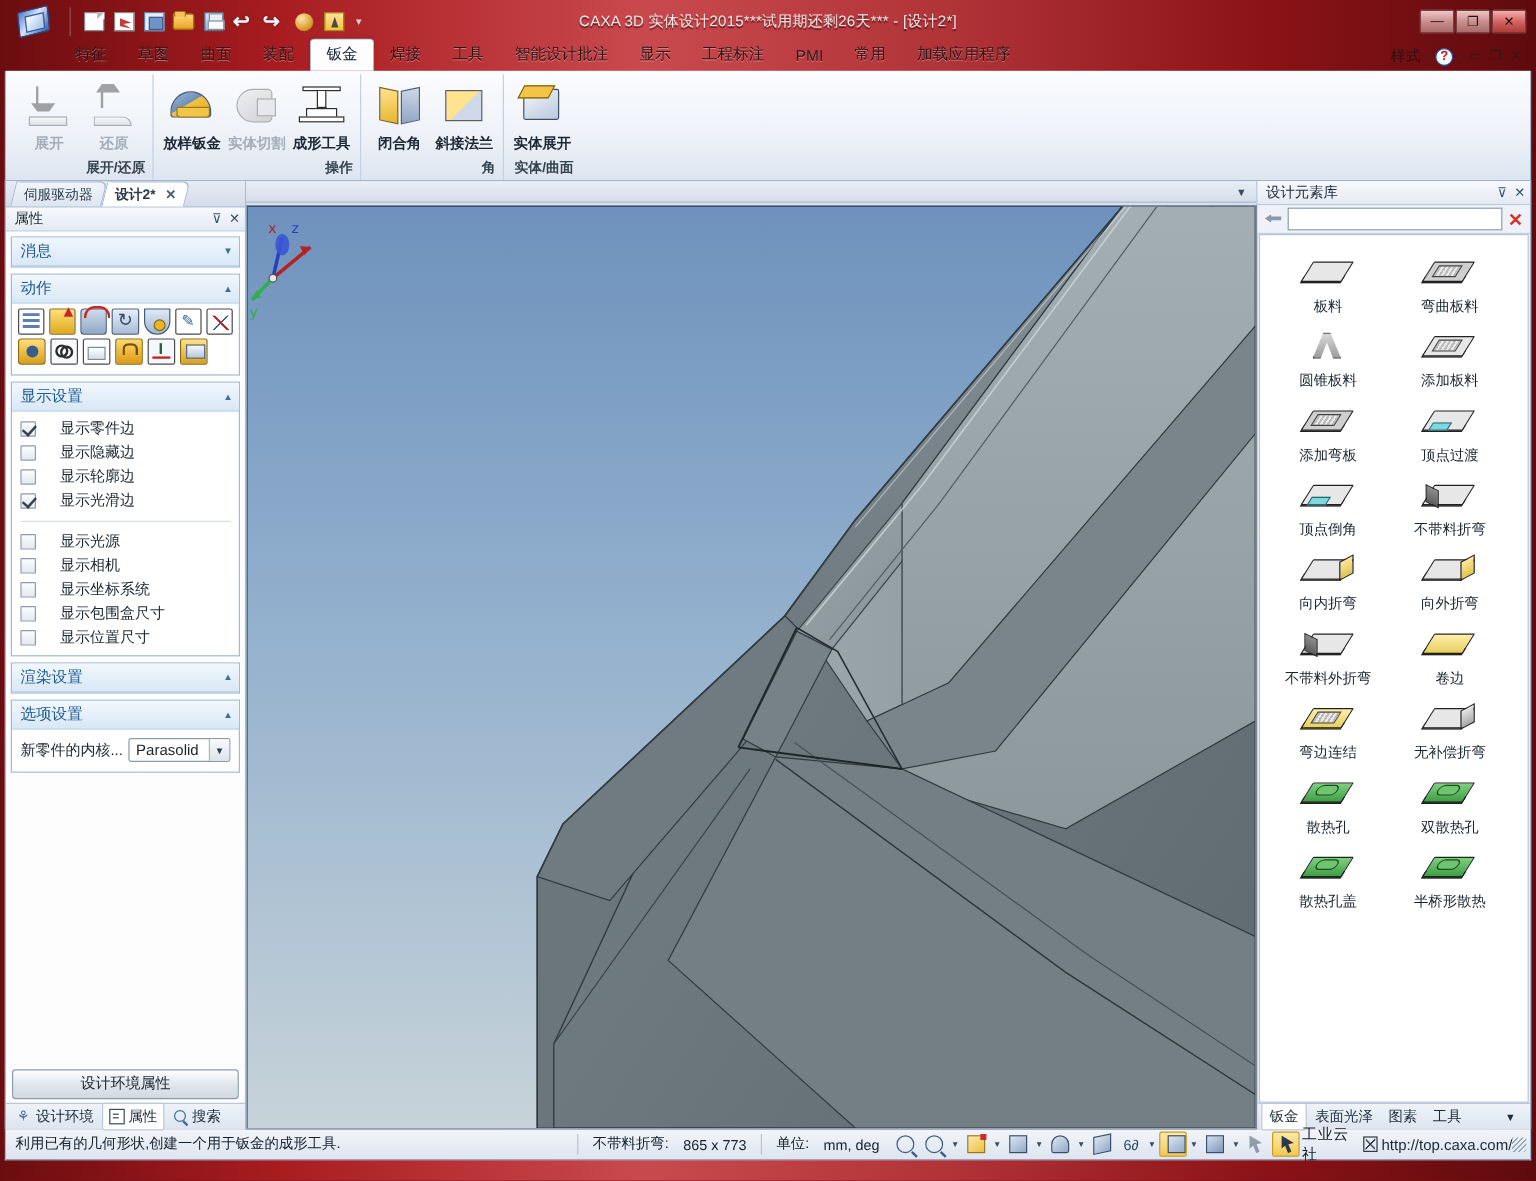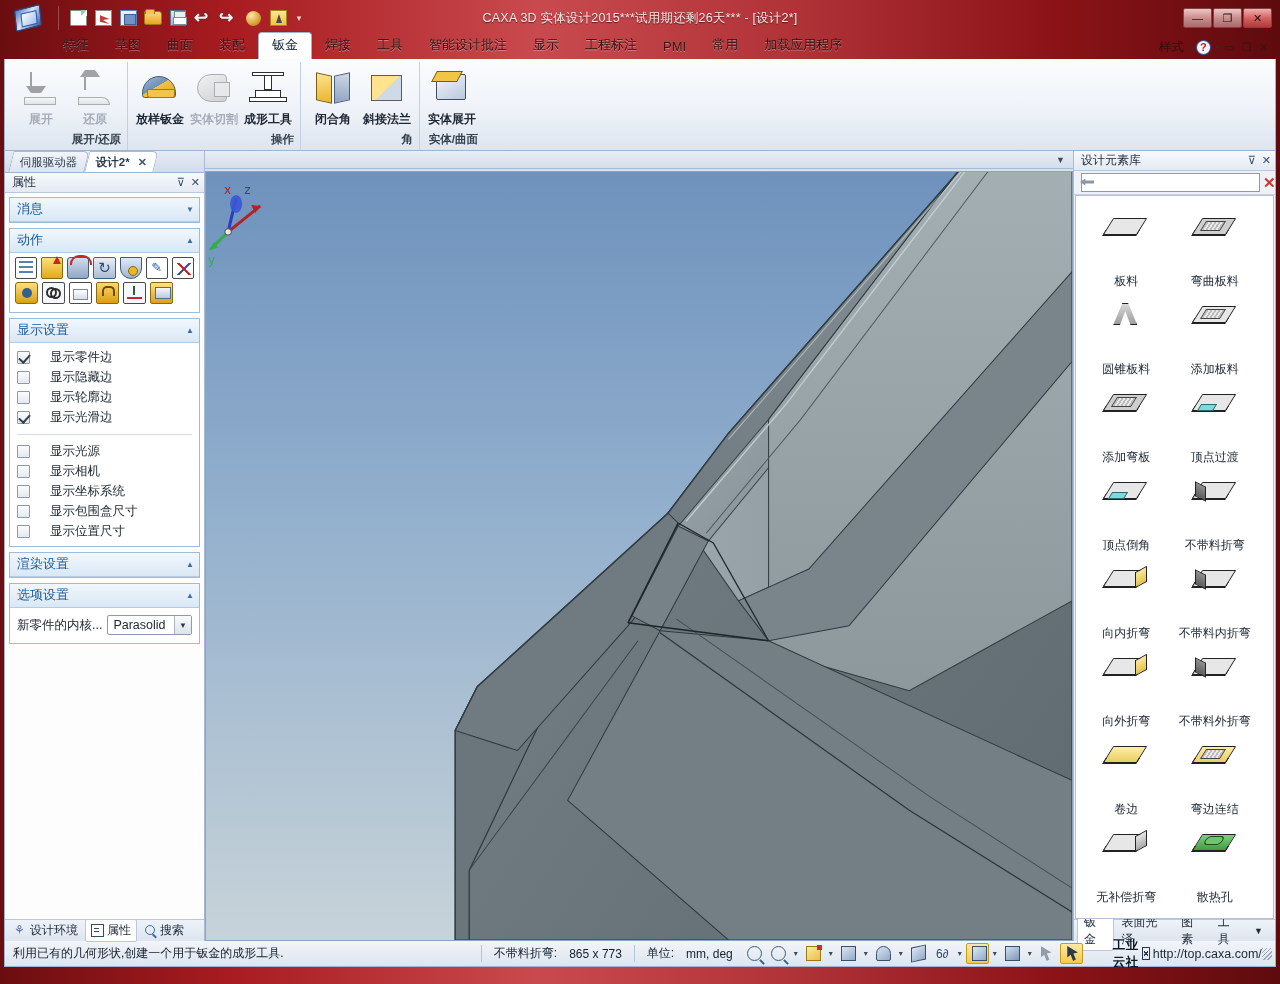--- a/index.html
+++ b/index.html
@@ -323,35 +323,35 @@
   
   .vpwrap { flex:1; display:flex; flex-direction:column; background:#d6e0ee; }
   .vp-top {
     height: 18px; background: linear-gradient(#e9eef6,#d4dde9);
     border-bottom:1px solid #a9bbd2; display:flex; align-items:center;
   }
   .vp-top .vdd { margin-left:auto; margin-right:8px; font-size:9px; color:#3d4d60; }
   .viewport { flex:1; position:relative; overflow:hidden; border:1px solid #8fa4bd; margin:2px 0 0 0; background:#000; }
 
   
-  .rightpanel { width: 202px; background:#eef2f8; display:flex; flex-direction:column; border-left:1px solid #a9bbd2; }
+  .rightpanel { width: 228px; background:#eef2f8; display:flex; flex-direction:column; border-left:1px solid #a9bbd2; }
   .rp-head { height:20px; display:flex; align-items:center; padding:0 4px 0 7px;
     font-size:12px; color:#1e2a38; background:linear-gradient(#f7f9fc,#e4eaf3);
     border-bottom:1px solid #b9c8da; }
   .rp-head .sp{margin-left:auto;display:flex;gap:6px;color:#33506f;font-size:11px;}
   .rp-search { height:24px; display:flex; align-items:center; gap:3px; padding:2px 4px;
     background:#eef2f8; border-bottom:1px solid #c5d2e2; }
   .back-arrow { width:20px;height:18px;position:relative;cursor:default; }
   .back-arrow::after{content:"";position:absolute;left:2px;top:5px;width:14px;height:7px;background:#8a98a8;
     clip-path: polygon(0 50%, 38% 0, 38% 28%, 100% 28%, 100% 72%, 38% 72%, 38% 100%);}
   .srch-inp { flex:1; height:19px; background:#fff; border:1px solid #8c9bab; }
   .x-red { color:#d0342c; font-size:15px; font-weight:bold; width:18px; text-align:center; cursor:default; }
   .libgrid { flex:1; background:#fff; border:1px solid #b4c2d3; margin:0 1px; position:relative; overflow:hidden; }
   .libinner { display:grid; grid-template-columns: 1fr 1fr; padding: 8px 14px 0 6px; }
-  .libitem { display:flex; flex-direction:column; align-items:center; padding: 6px 0 4px 0; cursor:default;gap:26px; }
+  .libitem { display:flex; flex-direction:column; align-items:center; padding: 6px 0 4px 0; cursor:default; }
   .libitem .lname { font-size:12px; color:#1a2430; margin-top:4px; text-align:center; line-height:14px; max-width:88px; }
   .liconwrap { height:34px; display:flex; align-items:center; justify-content:center; }
 
   
   .plate { width:44px;height:26px;position:relative; }
   .plate .top {
     position:absolute; left:4px; top:4px; width:34px; height:17px;
     background:#cfcfcf; border:1.4px solid #222;
     transform: skewX(-32deg) ; border-radius:1px;
   }
@@ -419,21 +419,21 @@
   .cube { width:15px;height:15px;background:linear-gradient(145deg,#dbe6f4,#93a9c6);border:1.3px solid #3a4f6b; }
   .cube.y { background:linear-gradient(145deg,#ffe9a3,#e8bf49); border-color:#9a7a18; }
   .cube.r::after{content:"";position:absolute;right:-2px;top:-2px;width:5px;height:5px;background:#cc2b2b;}
   .glasses{font-size:12px;color:#2e4a6b;}
   .arrow-cur{ width:13px;height:15px;background:#2b3a4c;
     clip-path: polygon(0 0, 0 76%, 26% 58%, 45% 100%, 66% 90%, 47% 50%, 82% 44%); }
   .wm {
     display:flex;align-items:center;gap:3px;margin-left:2px;
     font-size:12.5px; color:#1b2836;
   }
-  .wm .cn { font-weight:bold; letter-spacing:.5px; color:#0e1b29;margin-left:28px; }
+  .wm .cn { font-weight:normal; letter-spacing:.5px; color:#0e1b29; }
   .wm .boxx { width:13px;height:13px;border:1.3px solid #2a3a4a;position:relative; }
   .wm .boxx::after{content:"";position:absolute;inset:1px;background:
     linear-gradient(45deg,transparent 44%,#2a3a4a 44% 56%,transparent 56%),
     linear-gradient(-45deg,transparent 44%,#2a3a4a 44% 56%,transparent 56%);}
   .grip { margin-left:auto; width:12px;height:12px;margin-right:3px;
     background: repeating-linear-gradient(135deg,#9aa8b8 0 1px, transparent 1px 3px); }
 </style>
 </head>
 <body>
 
@@ -727,20 +727,23 @@
               <span class="lbl">新零件的内核...</span>
               <span class="sel">
                 <span>Parasolid</span>
                 <span class="dd">▼</span>
               </span>
             </div>
           </div>
         </div>
       </div>
 
+      <div class="panel-foot">
+        <div class="btn wide">设计环境属性</div>
+      </div>
 
       <div class="bottomtabs">
         <div class="btab">
           <span class="bi bi-env"></span>
           <span>设计环境</span>
         </div>
         <div class="btab active">
           <span class="bi bi-prop"></span>
           <span>属性</span>
         </div>
@@ -948,30 +951,20 @@
                 </div>
               </div>
             <div class="lname">向内折弯</div>
           </div>
 
           <div class="libitem">
             <div class="liconwrap">
                 <div class="plate w">
                   <div class="side"></div>
                   <div class="top"></div>
-                  <div class="darkedge"></div>
-                </div>
-              </div>
-            <div class="lname">不带料内折弯</div>
-          </div>
-          <div class="libitem">
-            <div class="liconwrap">
-                <div class="plate w">
-                  <div class="side"></div>
-                  <div class="top"></div>
                   <div class="fold y"></div>
                 </div>
               </div>
             <div class="lname">向外折弯</div>
           </div>
 
           <div class="libitem">
             <div class="liconwrap">
                 <div class="plate w">
                   <div class="side"></div>

